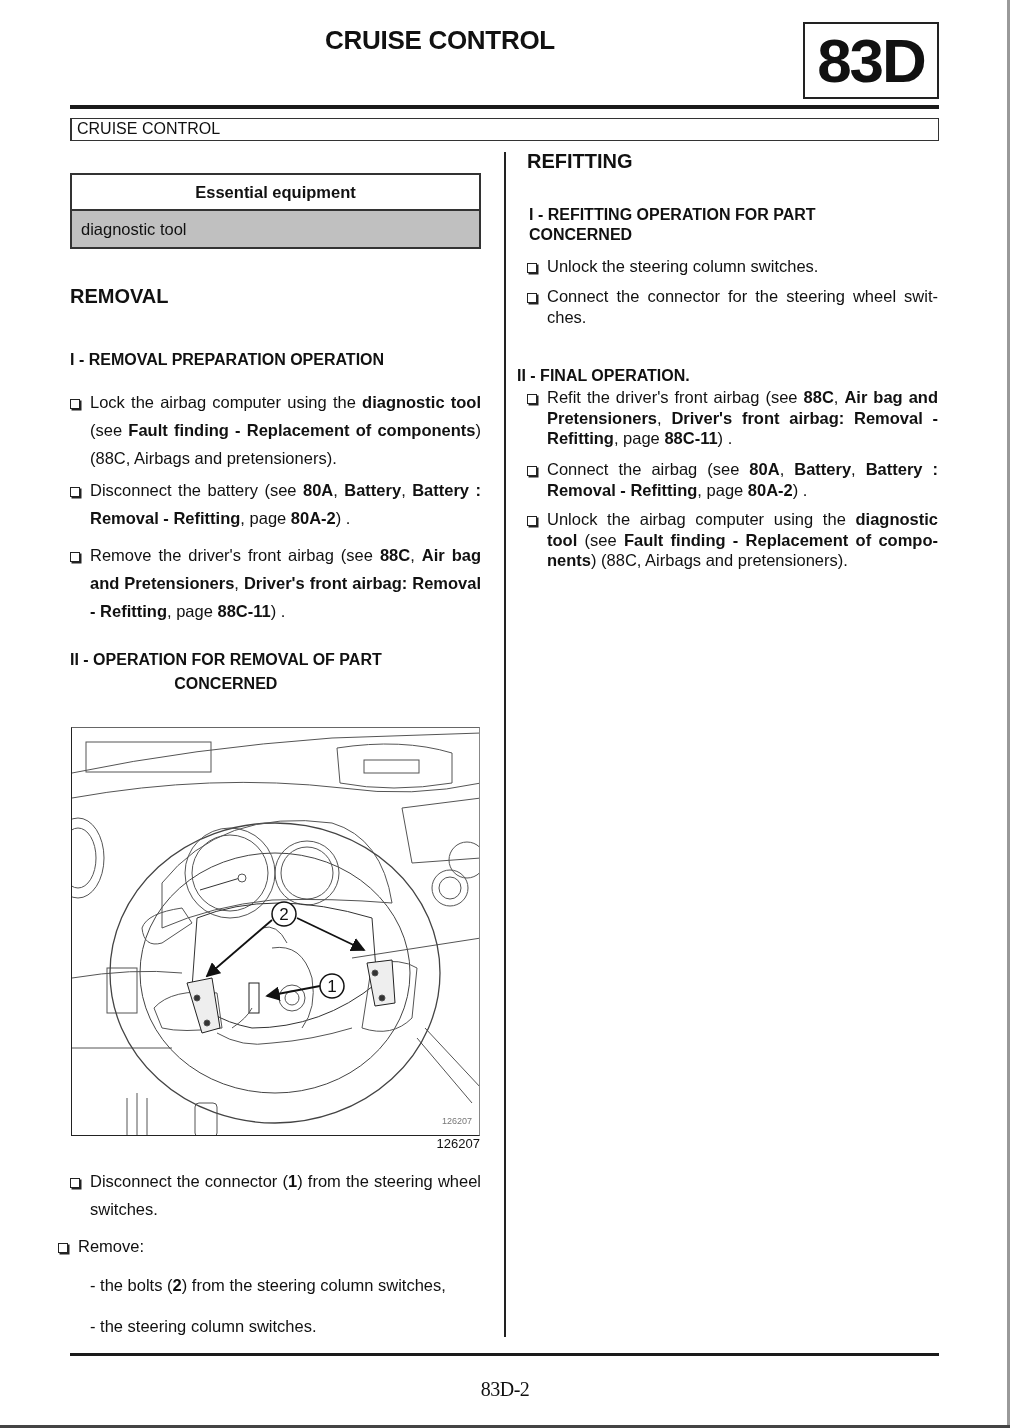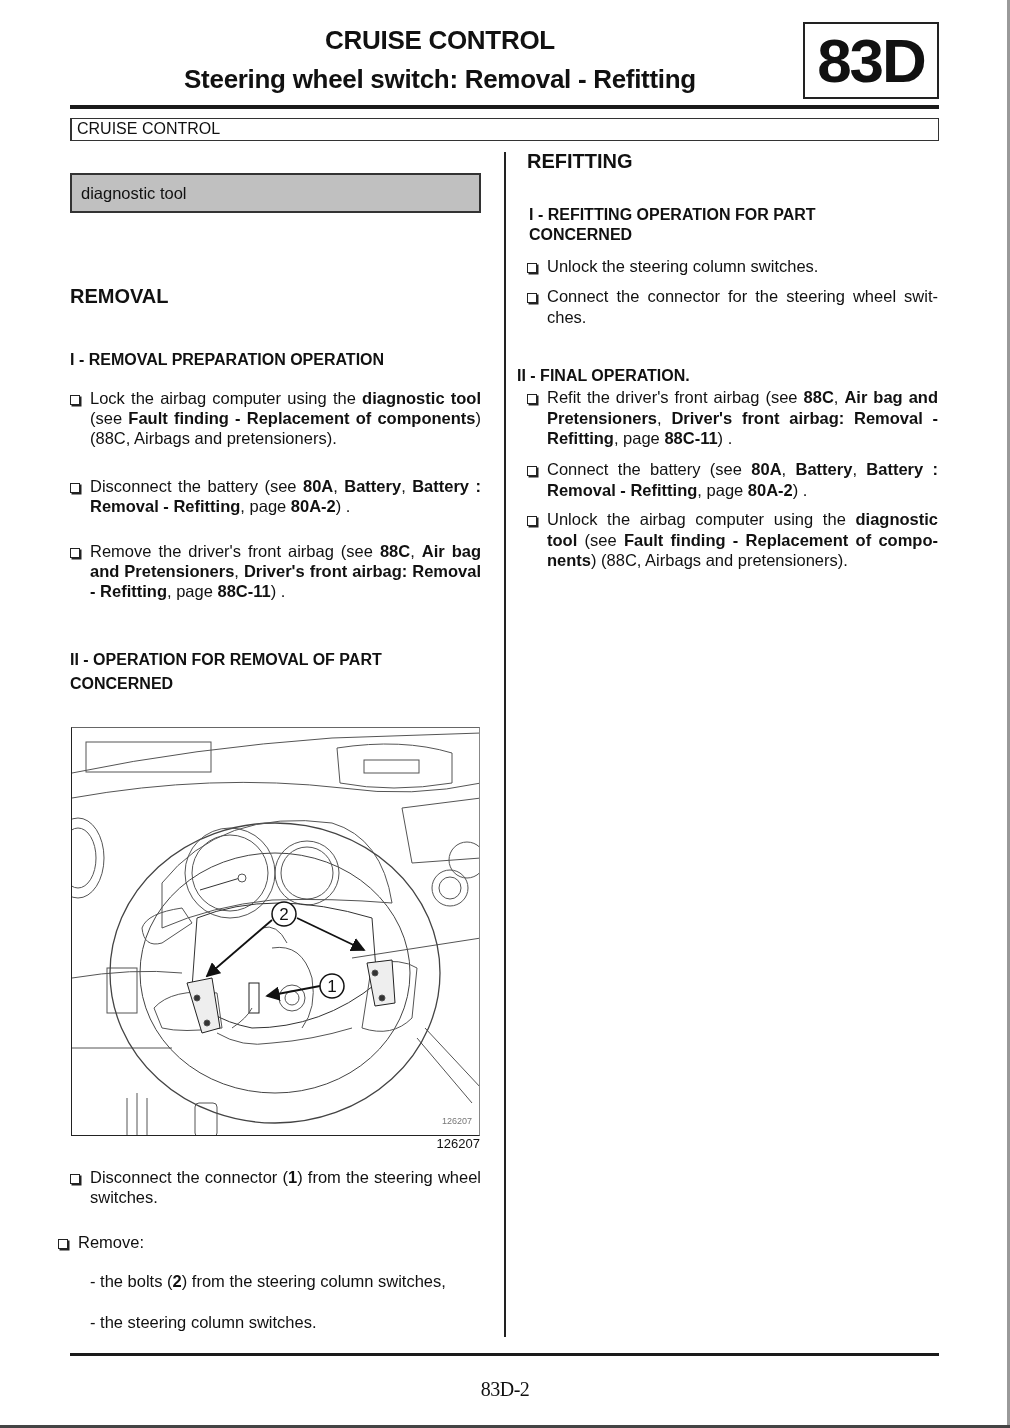--- a/index.html
+++ b/index.html
@@ -23,21 +23,21 @@
   .col-divider { position: absolute; left: 504px; top: 152px; width: 1.5px; height: 1185px; background: #222; }
 
   .equip-table { position: absolute; left: 70px; top: 173px; width: 411px; border: 2px solid #333; }
   .equip-head { height: 36px; border-bottom: 2px solid #333; text-align: center; font-weight: bold; font-size: 16.5px; line-height: 34px; background: #fff; }
   .equip-row { height: 36px; background: #c0c0c0; font-size: 16.5px; line-height: 36px; padding-left: 9px; }
 
   .h1 { position: absolute; font-weight: bold; font-size: 20px; }
   .h2 { position: absolute; font-weight: bold; font-size: 16px; line-height: 24px; }
   .h2.tight { line-height: 20px; }
 
-  .item { position: absolute; font-size: 16.5px; line-height: 20px; }
+  .item { position: absolute; font-size: 16.5px; line-height: 28px; }
   .item.tight { line-height: 20.5px; }
   .item.justify { text-align: justify; text-align-last: left; }
   .item .box { position: absolute; left: 0; top: 0; width: 20px; }
   .item .txt { display: block; padding-left: 20px; }
   .item b { font-weight: bold; }
 
   .checkbox-glyph { display: inline-block; width: 10px; height: 10px; border: 1.3px solid #222; position: relative; top: 1px; box-shadow: 1.5px 1.5px 0 #222; }
 
   .figure { position: absolute; left: 71px; top: 727px; width: 409px; height: 409px; border: 1.5px solid #222; border-top-color: #666; border-right-color: #888; background: #fff; overflow: hidden; }
   .figure svg { display: block; }
@@ -47,50 +47,50 @@
   .page-number { position: absolute; left: 0; top: 1378px; width: 1010px; text-align: center; font-family: "Liberation Serif", serif; font-size: 20px; letter-spacing: -0.5px; }
 </style>
 </head>
 <body>
 
 <div class="page-edge-right"></div>
 <div class="page-edge-bottom"></div>
 
 <div class="title-block">
   <div class="title-main">CRUISE CONTROL</div>
-  <div class="title-sub">Steering wheel switch: Removal - Refitting</div>
 </div>
 <div class="section-code-box">83D</div>
 <div class="rule-thick"></div>
 <div class="chapter-bar">CRUISE CONTROL</div>
 
 <div class="col-divider"></div>
 
 <div class="equip-table">
+  <div class="equip-head">Essential equipment</div>
   <div class="equip-row">diagnostic tool</div>
 </div>
 
 <div class="h1" style="left:70px; top:285px;">REMOVAL</div>
 
 <div class="h2" style="left:70px; top:348px;">I - REMOVAL PREPARATION OPERATION</div>
 
 <div class="item justify" style="left:70px; top:388px; width:411px;">
   <span class="box"><span class="checkbox-glyph"></span></span>
   <span class="txt"><span>Lock the airbag computer using the </span><b>diagnostic tool</b><span> (see </span><b>Fault finding - Replacement of components</b><span>) (88C, Airbags and pretensioners).</span></span>
 </div>
 <div class="item justify" style="left:70px; top:476px; width:411px;">
   <span class="box"><span class="checkbox-glyph"></span></span>
   <span class="txt"><span>Disconnect the battery (see </span><b>80A</b><span>, </span><b>Battery</b><span>, </span><b>Battery : Removal - Refitting</b><span>, page </span><b>80A-2</b><span>) .</span></span>
 </div>
 <div class="item justify" style="left:70px; top:541px; width:411px;">
   <span class="box"><span class="checkbox-glyph"></span></span>
   <span class="txt"><span>Remove the driver's front airbag (see </span><b>88C</b><span>, </span><b>Air bag and Pretensioners</b><span>, </span><b>Driver's front airbag: Removal - Refitting</b><span>, page </span><b>88C-11</b><span>) .</span></span>
 </div>
 
-<div class="h2" style="left:70px; top:648px;">
+<div class="h2" style="left:70px; top:648px;text-align:center;">
   <div>II - OPERATION FOR REMOVAL OF PART</div>
   <div>CONCERNED</div>
 </div>
 
 <div class="figure">
   <svg width="409" height="409" viewBox="0 0 409 409">
     <g fill="none" stroke="#555" stroke-width="1">
 
       <path d="M0 45 Q120 20 260 10 L409 5"></path>
       <path d="M0 70 Q140 45 270 60 Q340 70 409 55"></path>
@@ -203,21 +203,21 @@
 </div>
 
 <div class="h2" style="left:517px; top:356px;margin-top:8px;">II - FINAL OPERATION.</div>
 
 <div class="item tight justify" style="left:527px; top:387px; width:411px;">
   <span class="box"><span class="checkbox-glyph"></span></span>
   <span class="txt"><span>Refit the driver's front airbag (see </span><b>88C</b><span>, </span><b>Air bag and Pretensioners</b><span>, </span><b>Driver's front airbag: Removal - Refitting</b><span>, page </span><b>88C-11</b><span>) .</span></span>
 </div>
 <div class="item tight justify" style="left:527px; top:459px; width:411px;">
   <span class="box"><span class="checkbox-glyph"></span></span>
-  <span class="txt"><span>Connect the battery (see </span><b>80A</b><span>, </span><b>Battery</b><span>, </span><b>Battery : Removal - Refitting</b><span>, page </span><b>80A-2</b><span>) .</span></span>
+  <span class="txt"><span>Connect the airbag (see </span><b>80A</b><span>, </span><b>Battery</b><span>, </span><b>Battery : Removal - Refitting</b><span>, page </span><b>80A-2</b><span>) .</span></span>
 </div>
 <div class="item tight justify" style="left:527px; top:509px; width:411px;">
   <span class="box"><span class="checkbox-glyph"></span></span>
   <span class="txt"><span>Unlock the airbag computer using the </span><b>diagnostic tool</b><span> (see </span><b>Fault finding - Replacement of compo-nents</b><span>) (88C, Airbags and pretensioners).</span></span>
 </div>
 
 <div class="rule-bottom"></div>
 <div class="page-number">83D-2</div>
 
 </body></html>

